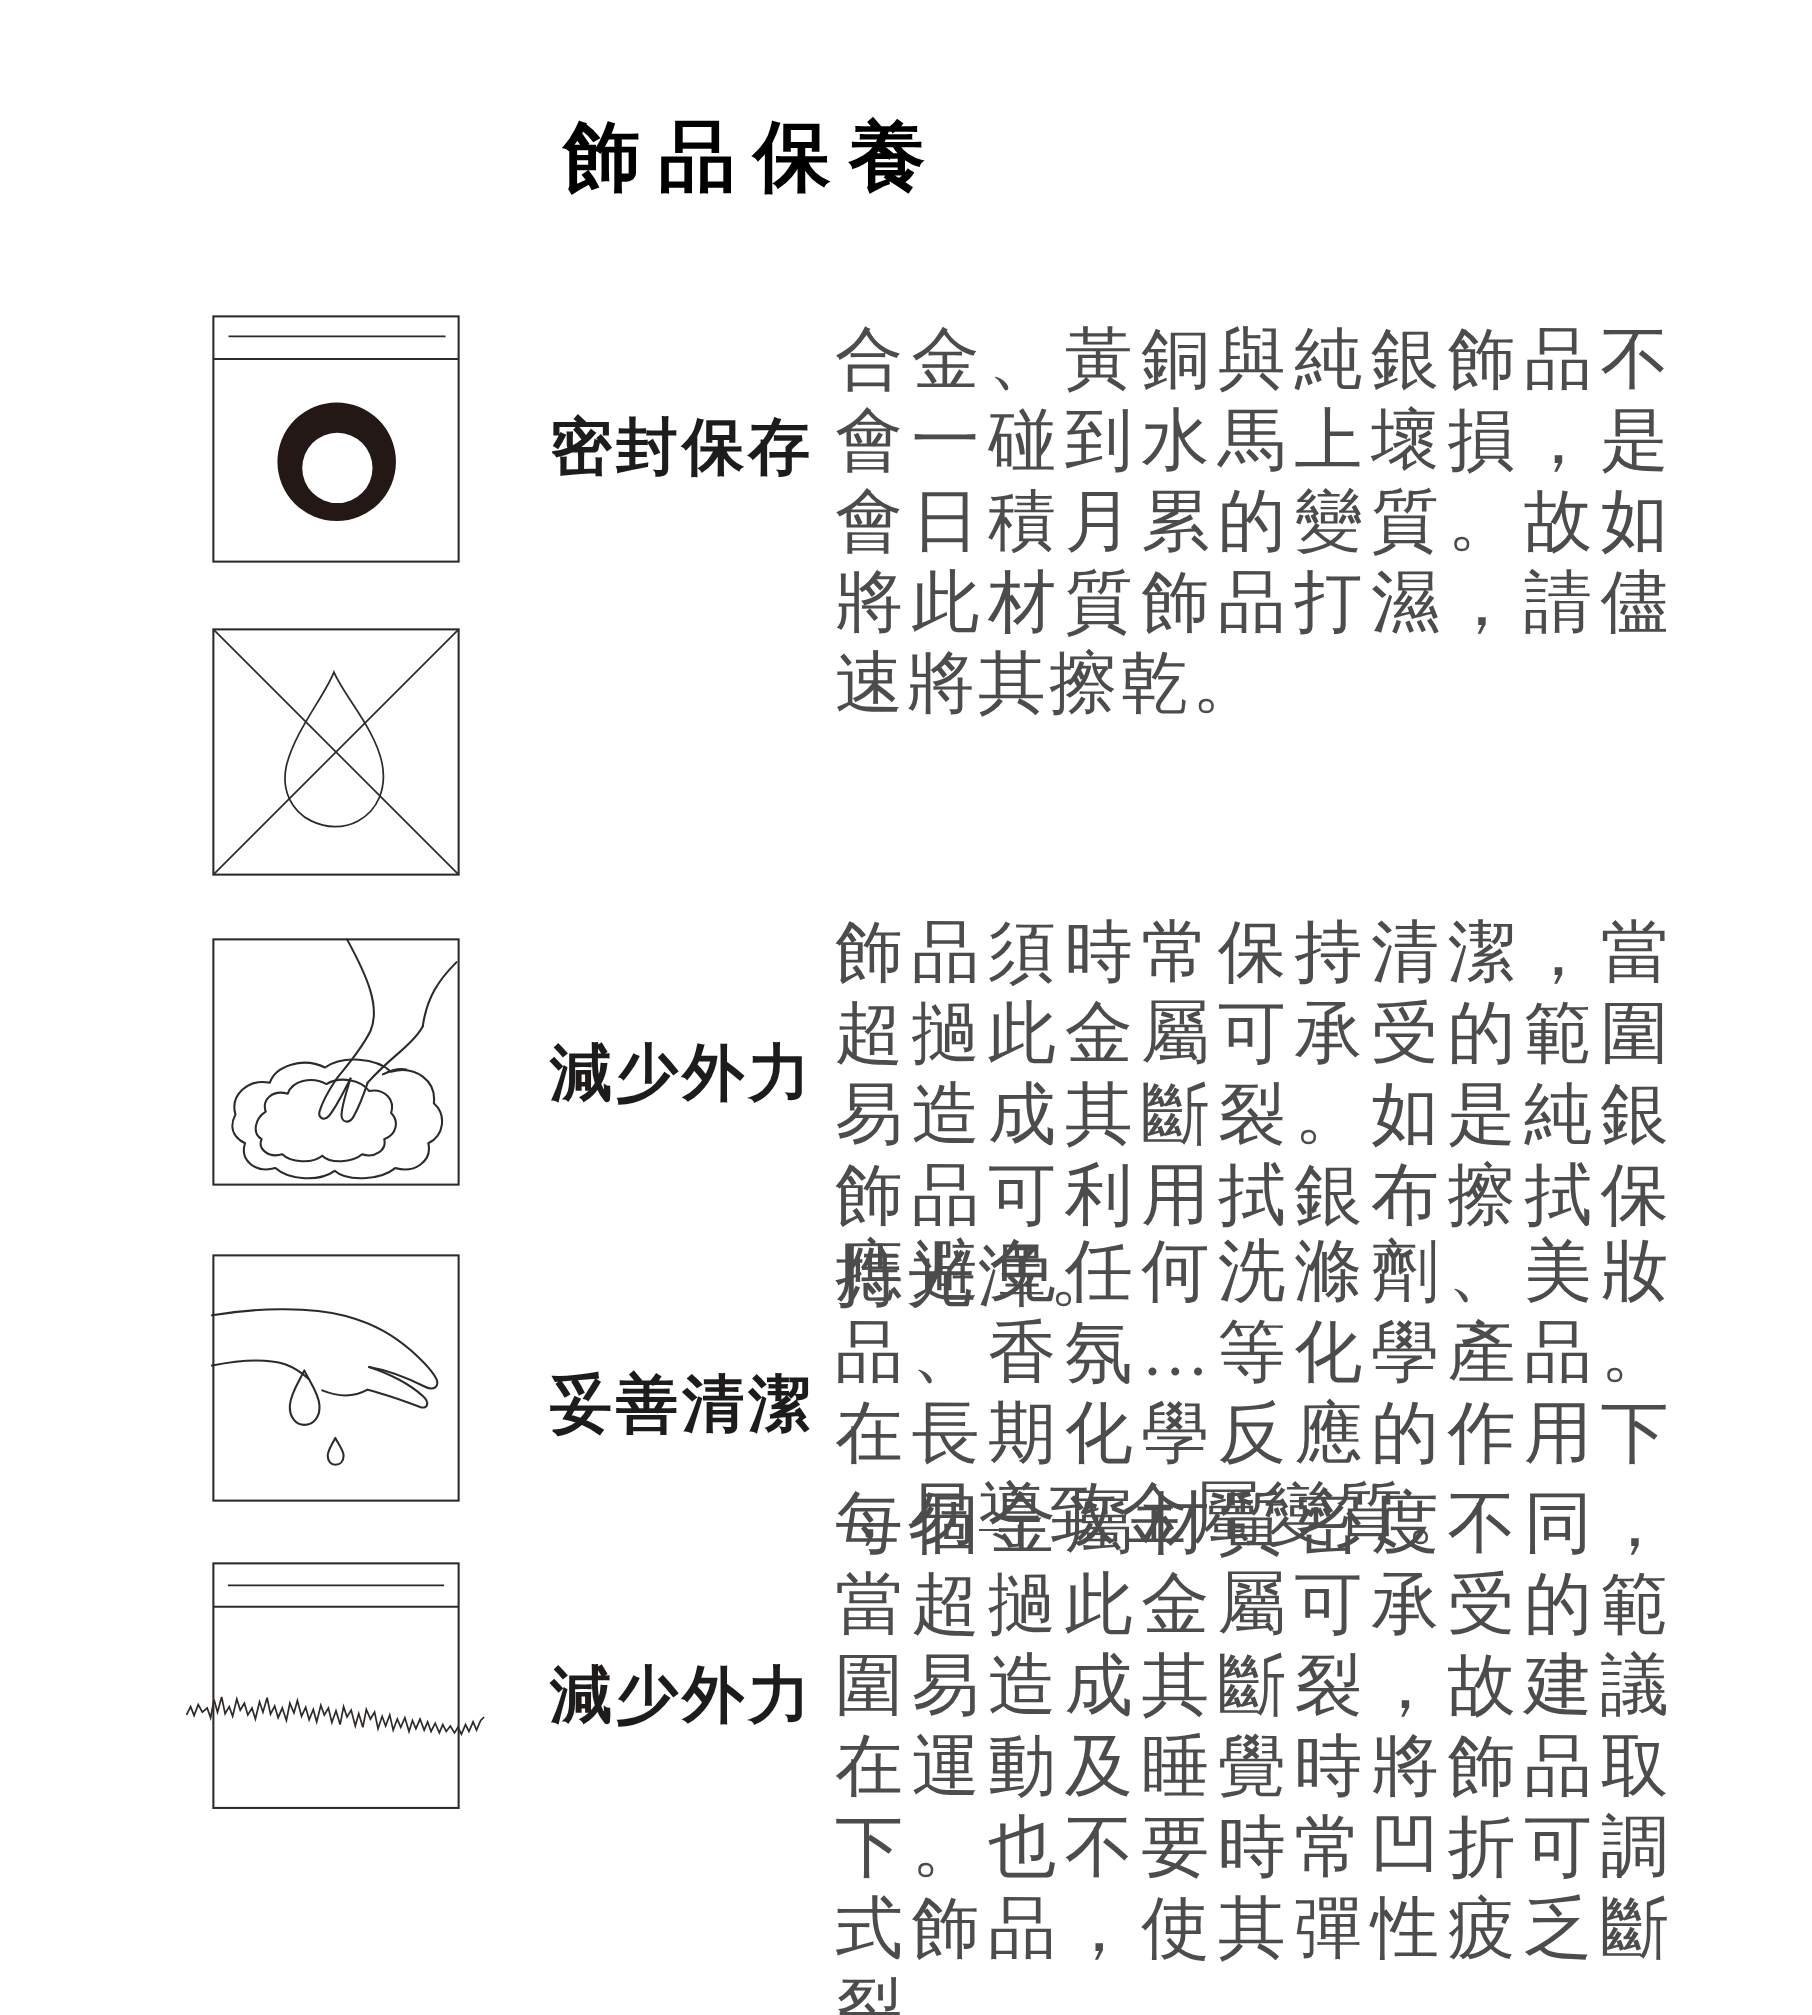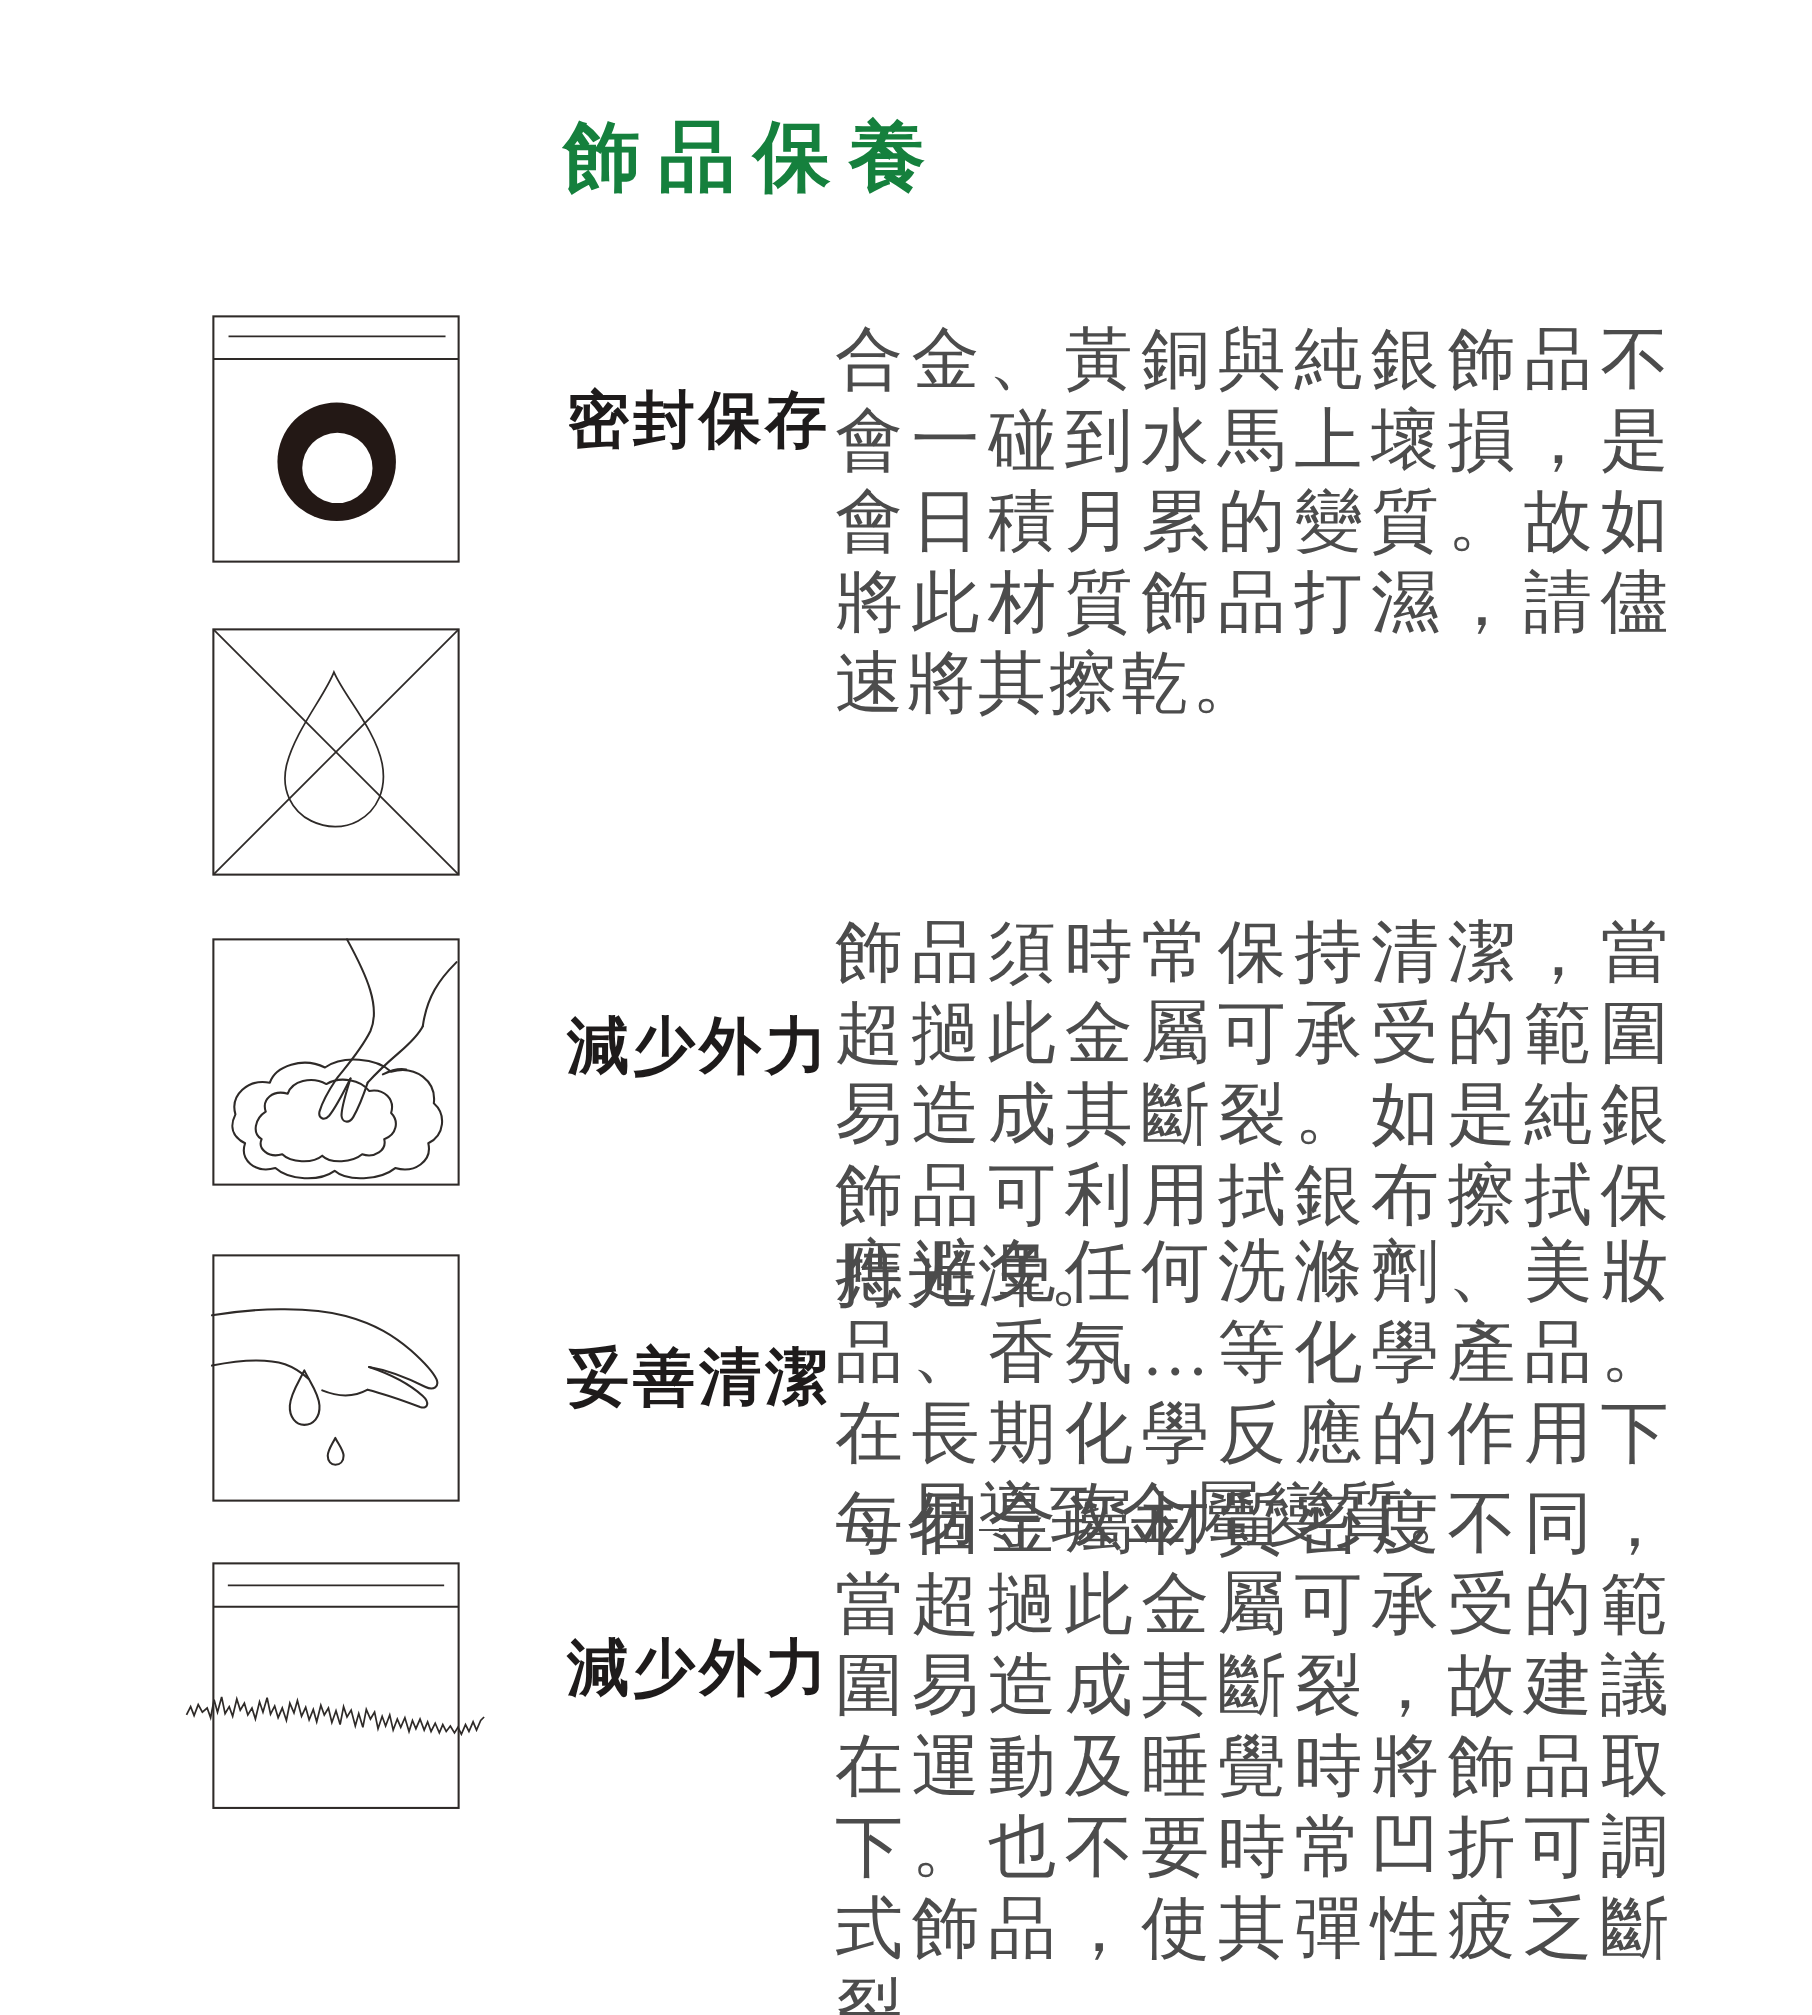--- a/index.html
+++ b/index.html
@@ -13,41 +13,42 @@
   }
   .page-title{
     position:absolute;
     top:109px;
     left:0;
     width:1507px;
     text-align:center;
     font-size:77px;
     letter-spacing:18px;
     font-weight:bold;
-    color:#15803d;
+    color:#000000;
     line-height:96px;
     white-space:nowrap;
   }
   .icon-box{
     position:absolute;
     left:212px;
     width:248px;
     height:248px;
   }
   .icon-box svg{overflow:visible;display:block;}
   .sec-heading{
     position:absolute;
-    left:567px;
+    left:550px;
     width:303px;
     font-size:62px;
     letter-spacing:4.1px;
     font-weight:bold;
     color:#1e1b1b;
     line-height:69px;
     white-space:nowrap;
+    margin-top:27px;
   }
   .sec-body{
     position:absolute;
     left:835px;
     width:837px;
     font-size:68px;
     letter-spacing:3.4px;
     line-height:81px;
     color:#4c4c4c;
     text-align:justify;

